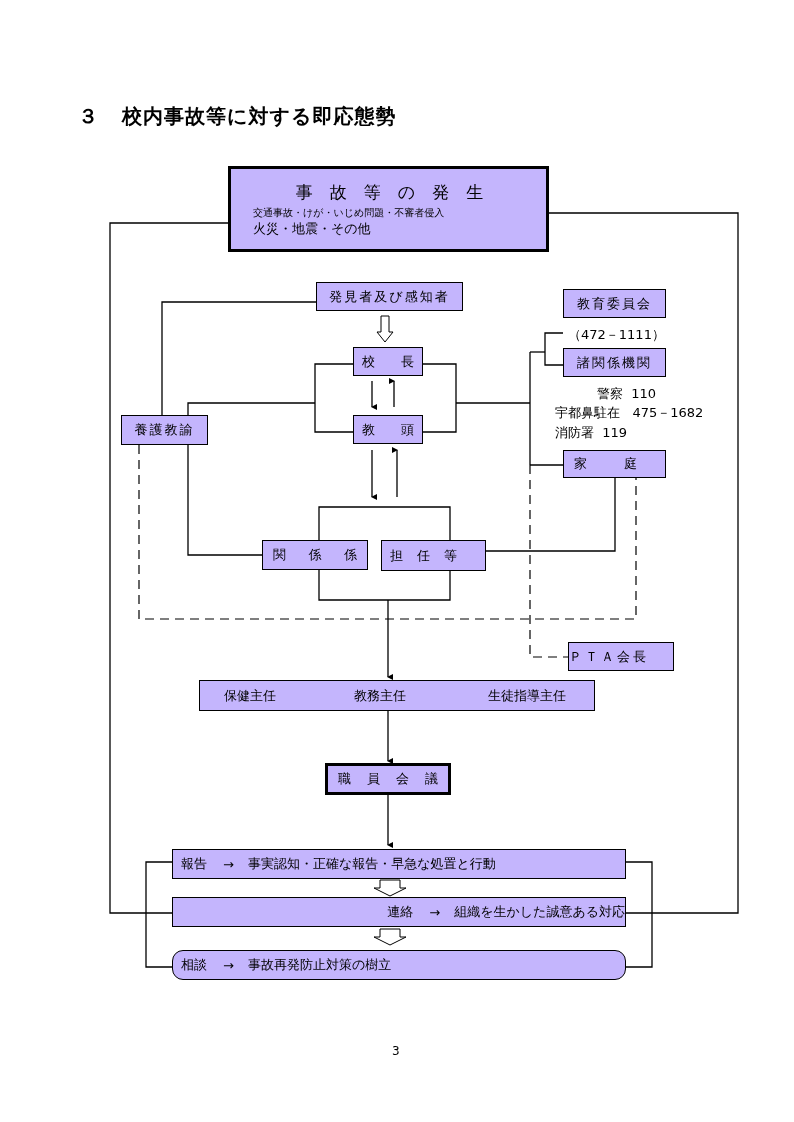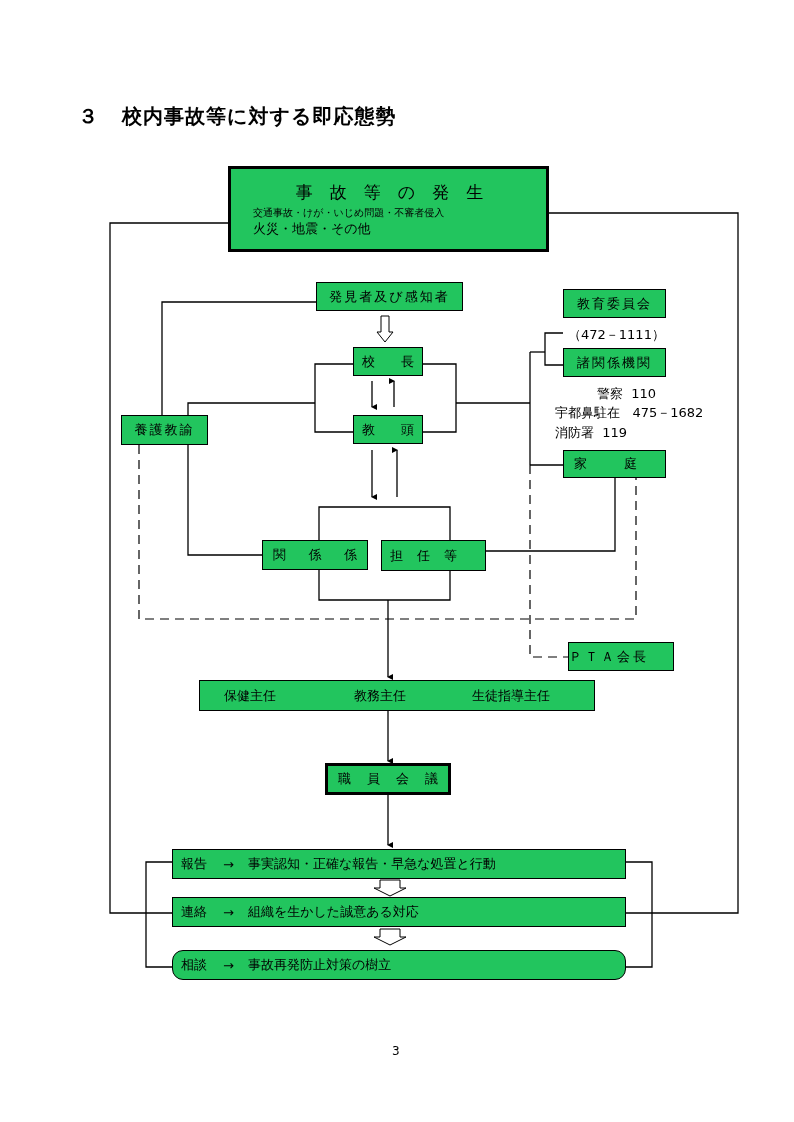--- a/index.html
+++ b/index.html
@@ -1,21 +1,21 @@
 <!DOCTYPE html>
 <html><head>
   <meta charset="utf-8">
   <style>
     html, body { margin: 0; padding: 0; background: #ffffff; }
     body { width: 794px; height: 1122px; position: relative; overflow: hidden;
            font-family: "DejaVu Sans", "Liberation Sans", sans-serif; color: #000; }
     .title { position: absolute; left: 78px; top: 103px; font-size: 20px; font-weight: bold; letter-spacing: 1px; white-space: nowrap; }
     .title .num { display: inline-block; width: 44px; }
     svg.lines { position: absolute; left: 0; top: 0; width: 794px; height: 1122px; }
-    .box { position: absolute; border: 1px solid #000; background: #22c55e; box-sizing: border-box;
+    .box { position: absolute; border: 1px solid #000; background: #c4b5fd; box-sizing: border-box;
            font-size: 13px; display: flex; align-items: center; white-space: nowrap; }
     .box.thick { border: 3px solid #000; }
     .center { justify-content: center; }
     .spread { justify-content: space-between; }
     .txt { position: absolute; font-size: 13px; white-space: nowrap; }
     .page-num { position: absolute; left: 392px; top: 1044px; font-size: 12px; }
     .b { font-weight: normal; }
   </style>
 </head>
 <body>
@@ -149,37 +149,37 @@
   <span>等</span>
 </div>
 
 <div class="box" style="left:568px; top:642px; width:106px; height:29px; padding-left:0; letter-spacing:3px;">
   <span>ＰＴＡ会長</span>
 </div>
 
 <div class="box" style="left:199px; top:680px; width:396px; height:31px;">
   <span class="txt" style="left:24px; top:6px;">保健主任</span>
   <span class="txt" style="left:154px; top:6px;">教務主任</span>
-  <span class="txt" style="left:272px; top:6px;">生徒指導主任</span>
+  <span class="txt" style="left:288px; top:6px;">生徒指導主任</span>
 </div>
 
 <div class="box thick spread" style="left:325px; top:763px; width:126px; height:32px; padding:0 10px;">
   <span>職</span>
   <span>員</span>
   <span>会</span>
   <span>議</span>
 </div>
 
 <div class="box" style="left:172px; top:849px; width:454px; height:30px; padding-left:8px;">
   <span class="b">報告</span>
   <span style="margin:0 14px 0 16px;">→</span>
   <span>事実認知・正確な報告・早急な処置と行動</span>
 </div>
 
-<div class="box" style="left:172px; top:897px; width:454px; height:30px; padding-left:8px;">
+<div class="box" style="left:172px; top:897px; width:454px; height:30px; padding-left:8px;justify-content:flex-end;">
   <span class="b">連絡</span>
   <span style="margin:0 14px 0 16px;">→</span>
   <span>組織を生かした誠意ある対応</span>
 </div>
 
 <div class="box" style="left:172px; top:950px; width:454px; height:30px; padding-left:8px;border-radius:11px;">
   <span class="b">相談</span>
   <span style="margin:0 14px 0 16px;">→</span>
   <span>事故再発防止対策の樹立</span>
 </div>

